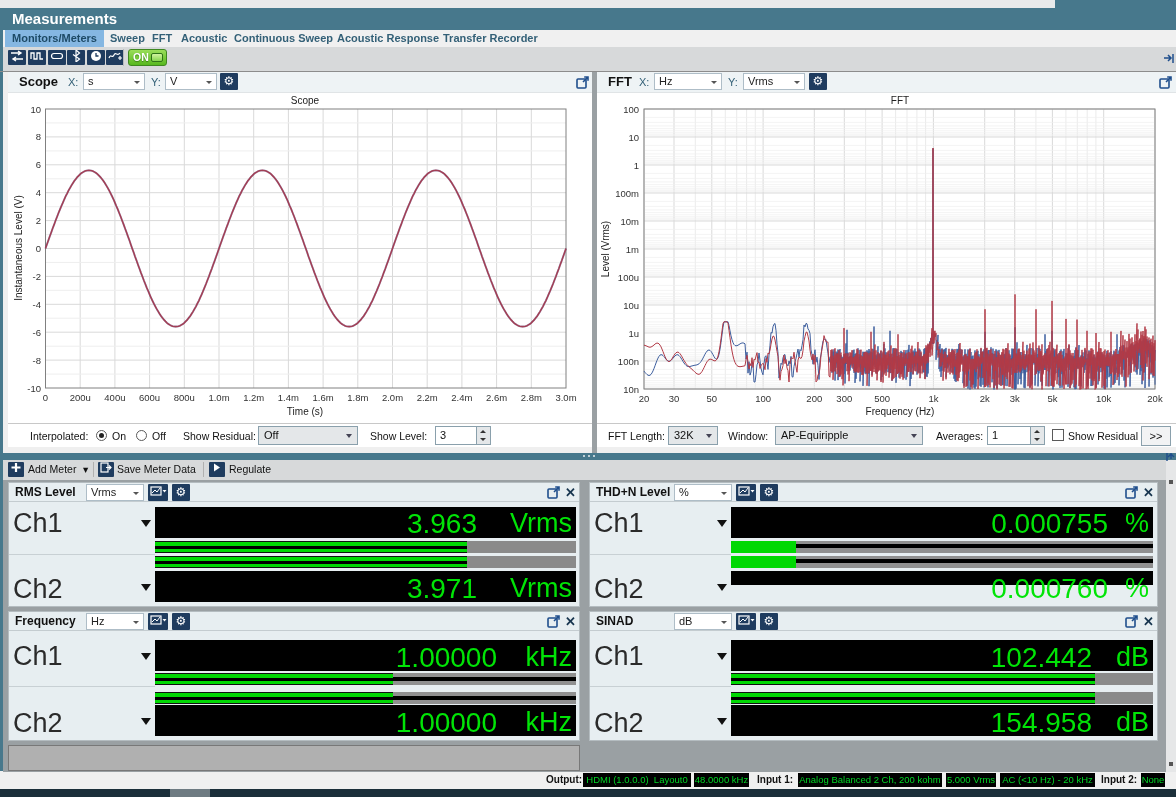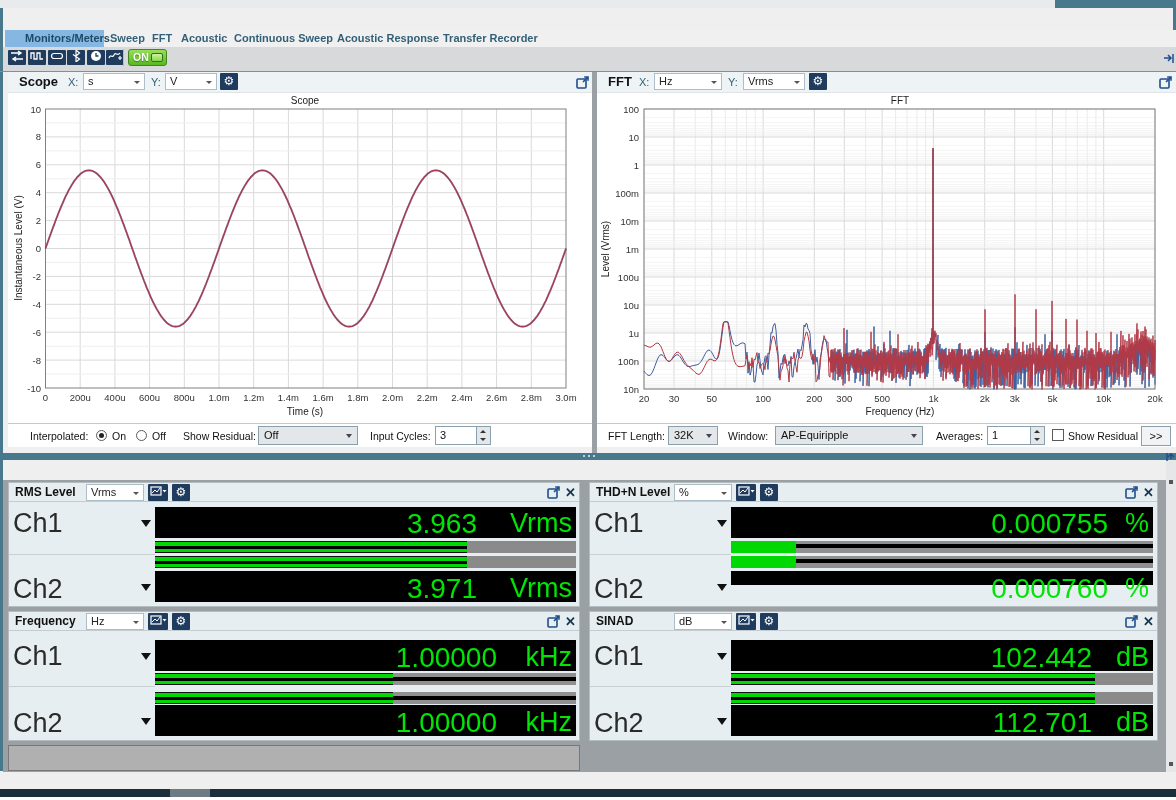--- a/index.html
+++ b/index.html
@@ -2,21 +2,21 @@
 <html><head><meta charset="utf-8"><style>
 *{margin:0;padding:0;box-sizing:border-box;font-family:"Liberation Sans",sans-serif}
 body{width:1176px;height:800px;overflow:hidden;background:#fff}
 .abs{position:absolute}
 #root{position:relative;width:1176px;height:800px;background:#efefef}
 
 #topstrip{left:0;top:0;width:1176px;height:8px;background:#e9eaeb}
 #titlebar{left:3px;top:8px;width:1173px;height:22px;background:#47788c;color:#fff;font-weight:bold;font-size:15px;line-height:22px;padding-left:9px}
 #tabs{left:3px;top:30px;width:1173px;height:17px;background:#f0f0f0;font-size:11px;font-weight:bold;color:#336077}
 .tab{position:absolute;top:0;height:17px;line-height:17px}
-.tabsel{padding-left:20px}
+.tabsel{padding-left:7px}
 .tabsel{background:#85b7e2;color:#1d4a66}
 #toolbar{left:3px;top:47px;width:1173px;height:25px;background:#d7d9da}
 .tbtn{position:absolute;top:3px;width:18px;height:15px;background:#1f3c5f;border-radius:1px;color:#fff;text-align:center}
 .tbtn svg{display:block;margin:0 auto}
 
 #lborder{left:0;top:8px;width:3px;height:763px;background:#47788c}
 #rborder{right:0;top:8px;width:3px;height:64px;background:#47788c}
 
 .panel{position:absolute;background:#fff}
 .phead{position:absolute;left:0;top:0;right:0;height:21px;background:#eef3f5;border-bottom:1px solid #e0e4e6}
@@ -58,20 +58,21 @@
 #statusbar{left:0;top:772px;width:1176px;height:17px;background:#f0f0f0;font-size:10px;color:#111}
 .sbt{font-size:10px}
 .chip{position:absolute;top:1px;height:14px;background:#000;color:#00d525;line-height:14px;font-size:9.5px;text-align:center;white-space:nowrap;overflow:hidden}
 .sbt{position:absolute;top:2px;font-weight:bold}
 #bottombar{left:0;top:789px;width:1176px;height:8px;background:#1b2f3a}
 #bottombar .seg{position:absolute;left:170px;top:0;width:40px;height:8px;background:#6e7b82}
 </style></head><body>
 <div id="root">
 <div class="abs" id="topstrip"></div>
 <div class="abs" style="left:1055px;top:0;width:121px;height:8px;background:#47788c"></div>
+<div class="abs" id="titlebar">Measurements</div>
 <div class="abs" id="lborder"></div>
 <svg class="abs" style="left:1163px;top:53px;z-index:30" width="11" height="11" viewBox="0 0 11 11">
       <path d="M1 5h6M5 2l3 3-3 3" stroke="#1f4e8c" stroke-width="1.5" fill="none"></path>
       <path d="M10 1v9" stroke="#1f4e8c" stroke-width="1.5"></path>
     </svg>
 <div class="abs" id="rborder"></div>
 <div class="abs" id="tabs">
   <div class="tab tabsel" style="left:2px;width:99px">Monitors/Meters</div>
   <div class="tab" style="left:107px">Sweep</div>
   <div class="tab" style="left:149px">FFT</div>
@@ -200,21 +201,21 @@
     <text x="14" y="155" text-anchor="middle" class="axl" transform="rotate(-90 14 155)">Instantaneous Level (V)</text>
   </svg>
   <div class="ctrl">
     <span style="left:22px">Interpolated:</span>
     <div class="radio on" style="left:88px;top:6px"></div>
         <span style="left:104px">On</span>
     <div class="radio" style="left:128px;top:6px"></div>
         <span style="left:144px">Off</span>
     <span style="left:175px">Show Residual:</span>
     <div class="dd" style="left:250px;top:2px;width:100px">Off<span class="arr"></span></div>
-    <span style="left:362px">Input Cycles:</span>
+    <span style="left:362px">Show Level:</span>
     <div class="numin" style="left:427px;top:2px;width:42px">3</div>
     <div class="spin" style="left:469px;top:2px"><svg width="12" height="17" viewBox="0 0 12 17">
             <path d="M3 6l3-3 3 3z" fill="#333"></path>
             <path d="M3 11l3 3 3-3z" fill="#333"></path>
           </svg></div>
   </div>
 </div>
 
 <div class="abs" style="left:592px;top:72px;width:5px;height:381px;background:#9aa0a3"></div>
 
@@ -397,20 +398,44 @@
     <span style="left:471px">Show Residual</span>
     <div class="abs" style="left:544px;top:2px;width:30px;height:20px;border:1px solid #8aa0ac;background:#f2f3f4;text-align:center;line-height:18px;font-size:11px">&gt;&gt;</div>
   </div>
 </div>
 
 <div class="abs" id="splitter">
       <span style="position:absolute;left:583px;top:2px;width:2px;height:2px;border-radius:50%;background:#e8eef0"></span>
       <span style="position:absolute;left:588px;top:2px;width:2px;height:2px;border-radius:50%;background:#e8eef0"></span>
       <span style="position:absolute;left:593px;top:2px;width:2px;height:2px;border-radius:50%;background:#e8eef0"></span>
     </div>
+<div class="abs" id="mtoolbar">
+  <div class="tbtn" style="left:5px;top:2px;width:16px;height:15px">
+        <svg width="12" height="11" viewBox="0 0 12 11">
+          <path d="M6 1v9M1.5 5.5h9" stroke="#fff" stroke-width="2.2"></path>
+        </svg>
+      </div>
+  <span class="abs" style="left:25px;top:3px">Add Meter</span>
+  <span class="abs" style="left:80px;top:3px">▾</span>
+  <div class="abs" style="left:90px;top:2px;width:1px;height:15px;background:#b0b0b0"></div>
+  <div class="tbtn" style="left:95px;top:2px;width:16px;height:15px">
+        <svg width="12" height="11" viewBox="0 0 12 11">
+          <rect x="1" y="1" width="7" height="9" fill="none" stroke="#fff" stroke-width="1.2"></rect>
+          <path d="M6 5.5h5M9 3.5l2 2-2 2" stroke="#fff" stroke-width="1.2" fill="none"></path>
+        </svg>
+      </div>
+  <span class="abs" style="left:114px;top:3px">Save Meter Data</span>
+  <div class="abs" style="left:200px;top:2px;width:1px;height:15px;background:#b0b0b0"></div>
+  <div class="tbtn" style="left:206px;top:2px;width:16px;height:15px">
+        <svg width="12" height="11" viewBox="0 0 12 11">
+          <path d="M3 1.5l6 4-6 4z" fill="#fff"></path>
+        </svg>
+      </div>
+  <span class="abs" style="left:226px;top:3px">Regulate</span>
+</div>
 
 <div class="abs" style="left:3px;top:480px;width:1173px;height:292px;background:#9aa0a3"></div>
 <div class="abs" style="left:1166px;top:460px;width:10px;height:312px;background:#e6e7e8"></div>
 <svg class="abs" style="left:1166px;top:452px" width="10" height="10" viewBox="0 0 10 10">
       <path d="M1 5h6M5 2L2 5l3 3" stroke="#1f4e8c" stroke-width="1.4" fill="none" transform="rotate(90 5 5)"></path>
       <path d="M1 9h8" stroke="#1f4e8c" stroke-width="1.4" transform="rotate(90 5 5)"></path>
     </svg>
 <div class="abs" style="left:1169px;top:480px;width:4px;height:4px;background:#555"></div>
 <div class="abs" style="left:1169px;top:762px;width:4px;height:4px;background:#555"></div>
 
@@ -546,24 +571,35 @@
       </div>
   <div class="bar" style="left:141px;top:61px;width:422px;background:#8a8a8a">
         <div style="position:absolute;left:0;top:0;width:364px;height:12px;background:linear-gradient(to bottom,#111 0,#111 1px,#00d803 1px,#00d803 5px,#000 5px,#000 8px,#00d803 8px,#00d803 11px,#111 11px)"></div>
       </div>
   <div class="bar" style="left:141px;top:80px;width:422px;background:#8a8a8a">
         <div style="position:absolute;left:0;top:0;width:364px;height:12px;background:linear-gradient(to bottom,#111 0,#111 1px,#00d803 1px,#00d803 5px,#000 5px,#000 8px,#00d803 8px,#00d803 11px,#111 11px)"></div>
       </div>
   <div class="chlab" style="left:4px;top:96px">Ch2</div>
   <div class="chtri" style="left:127px;top:106px"></div>
   <div class="disp" style="left:141px;top:93px;width:422px;height:31px">
-        <span class="dval" style="position:absolute;right:61px;top:2px">112.701</span>
+        <span class="dval" style="position:absolute;right:61px;top:2px">154.958</span>
         <span class="dunit" style="position:absolute;right:4px;top:2px">dB</span>
       </div>
   <div class="abs" style="left:0;top:74px;width:141px;height:1px;background:#c8d0d4"></div>
 </div>
 <div class="abs" style="left:8px;top:745px;width:572px;height:26px;background:#b0b0b0;border:1px solid #787878"></div>
 
+<div class="abs" id="statusbar">
+  <span class="sbt" style="left:546px">Output:</span>
+  <div class="chip" style="left:583px;width:108px">HDMI (1.0.0.0)&nbsp; Layout0</div>
+  <div class="chip" style="left:694px;width:55px">48.0000 kHz</div>
+  <span class="sbt" style="left:757px">Input 1:</span>
+  <div class="chip" style="left:798px;width:144px">Analog Balanced 2 Ch, 200 kohm</div>
+  <div class="chip" style="left:946px;width:50px">5.000 Vrms</div>
+  <div class="chip" style="left:1000px;width:95px">AC (&lt;10 Hz) - 20 kHz</div>
+  <span class="sbt" style="left:1101px">Input 2:</span>
+  <div class="chip" style="left:1141px;width:24px">None</div>
+</div>
 <div class="abs" id="bottombar">
       <div class="seg"></div>
     </div>
 <div class="abs" style="left:0;top:797px;width:1176px;height:3px;background:#fff"></div>
 </div>
 
 </body></html>

